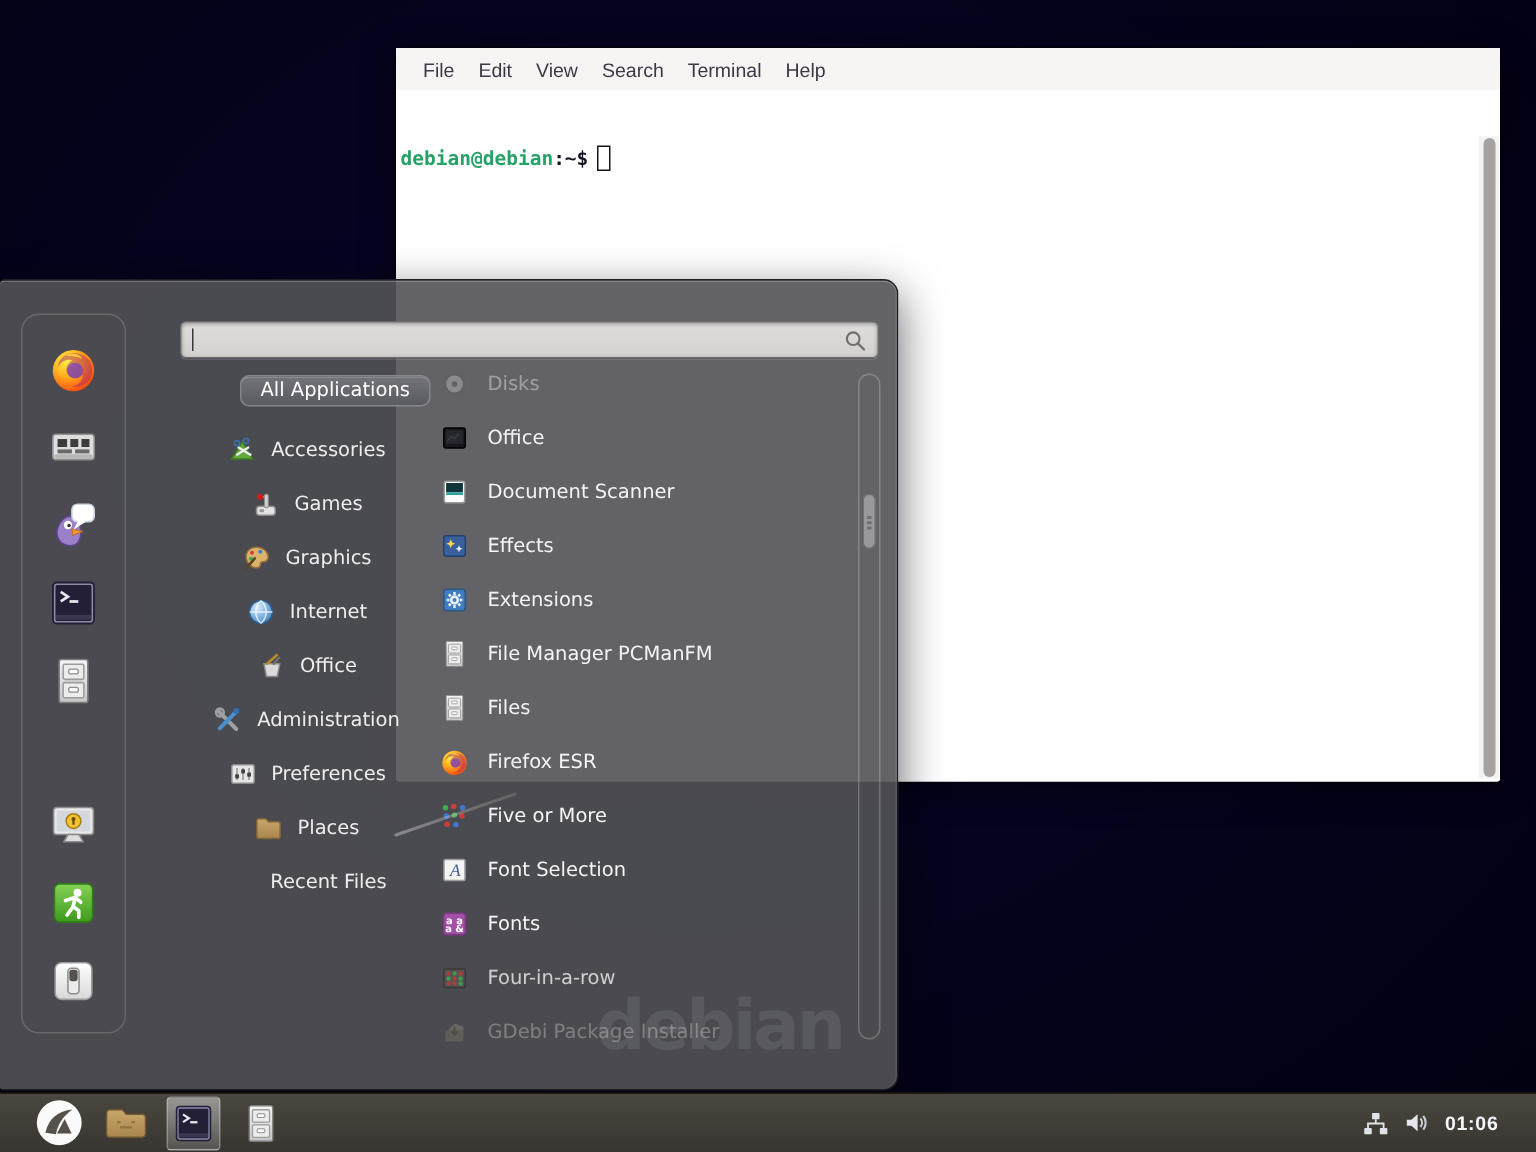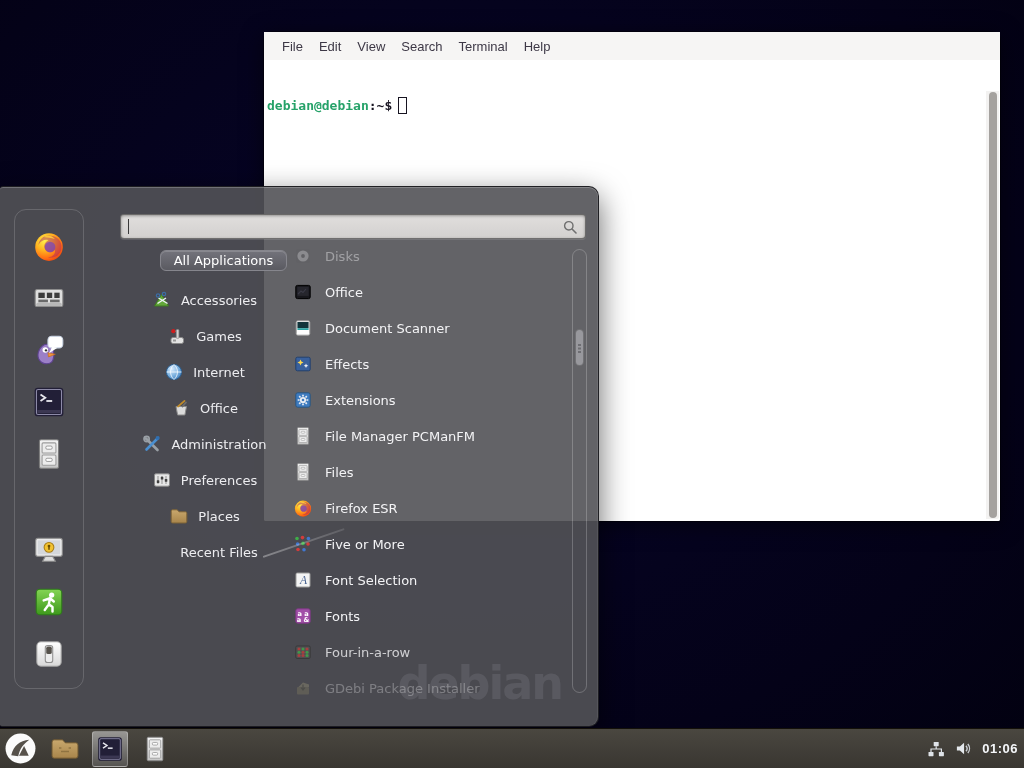--- a/index.html
+++ b/index.html
@@ -113,21 +113,21 @@
     position:absolute; left:263px; top:369px; width:86px; height:2px;
     background:linear-gradient(90deg, rgba(255,255,255,.34), rgba(255,255,255,.12));
     transform:rotate(-19deg); transform-origin:left center; border-radius:2px;
   }
 
   
   .taskbar {
     position:absolute; left:0; right:0; bottom:0; height:40px;
     background:linear-gradient(#4a4740,#393631);
     border-top:1px solid #141109;
-    display:flex; align-items:center; padding:0 2px; gap:9px; z-index:10;text-align:center;
+    display:flex; align-items:center; padding:0 21px; gap:9px; z-index:10;text-align:center;
   }
   .tb-btn { width:36px; height:36px; display:flex; align-items:center; justify-content:center; border-radius:3px; }
   .tb-btn.active {
     background:linear-gradient(rgba(200,200,200,.62), rgba(125,125,125,.42));
     border:1px solid rgba(255,255,255,.28);
   }
   .tb-spacer { flex:1; }
   .tray { display:flex; align-items:center; gap:10px; padding-right:4px; }
   .clock { font:bold 13px "Liberation Sans", sans-serif; color:#f5f7fa; letter-spacing:.5px; }
 </style>
@@ -457,20 +457,26 @@
         <svg class="ic cat-icon" width="20" height="20">
           <use href="#i-cat-accessories"></use>
         </svg>
         <span>Accessories</span>
       </div>
     <div class="cat-item">
         <svg class="ic cat-icon" width="20" height="20">
           <use href="#i-cat-games"></use>
         </svg>
         <span>Games</span>
+      </div>
+    <div class="cat-item">
+        <svg class="ic cat-icon" width="20" height="20">
+          <use href="#i-cat-graphics"></use>
+        </svg>
+        <span>Graphics</span>
       </div>
     <div class="cat-item">
         <svg class="ic cat-icon" width="20" height="20">
           <use href="#i-cat-internet"></use>
         </svg>
         <span>Internet</span>
       </div>
     <div class="cat-item">
         <svg class="ic cat-icon" width="20" height="20">
           <use href="#i-cat-office"></use>

